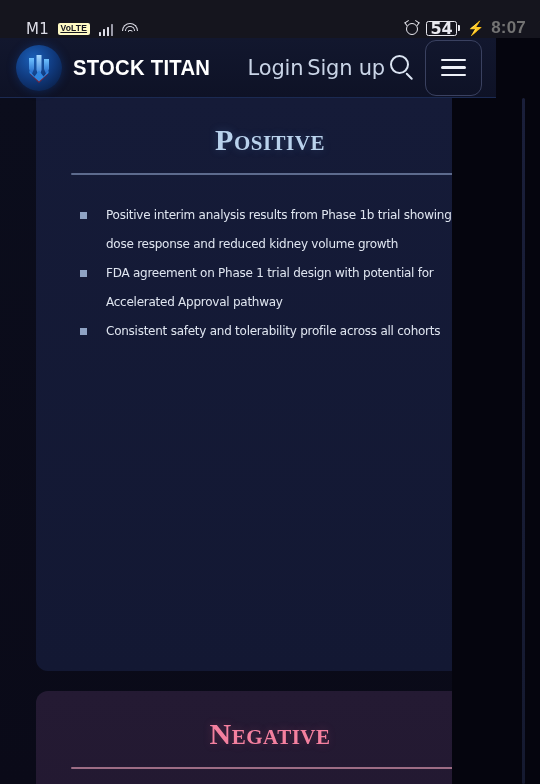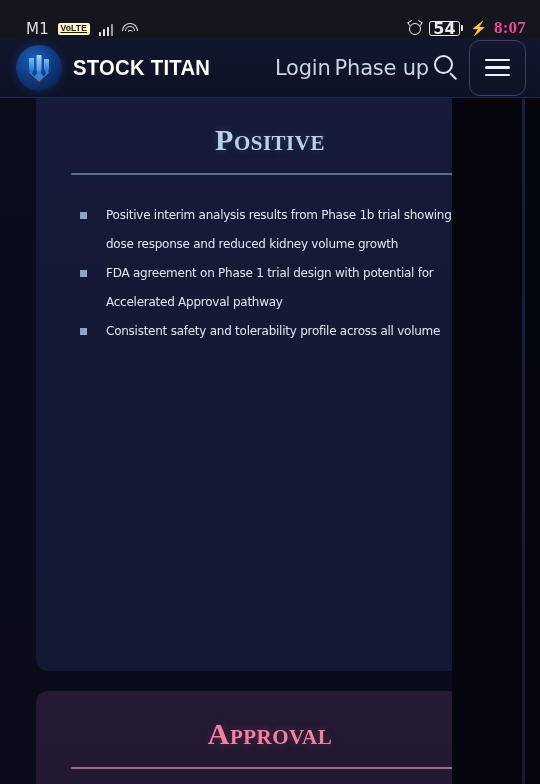--- a/index.html
+++ b/index.html
@@ -58,25 +58,25 @@
   .battery{ display:flex; align-items:center; }
   .battery .body{
     border:1.6px solid #e8e8ef; border-radius:2.5px;
     padding:0 3px; height:15px; display:flex; align-items:center;
     font-size:16px; font-weight:600; letter-spacing:0; color:#e8e8ef;
     font-family:"DejaVu Sans", sans-serif;
     text-decoration:underline;
   }
   .battery .cap{ width:2px; height:6px; background:#e8e8ef; border-radius:0 1px 1px 0; margin-left:1px;}
   .bolt{ font-size:14px; color:#e8e8ef; margin:0 -1px 0 1px; }
-  .clock{ font-size:17px; font-weight:600; color:#ec4899; font-family:Liberation Serif, serif; letter-spacing:.2px;}
+  .clock{ font-size:17px; font-weight:600; color:#737373; font-family:Liberation Sans, sans-serif; letter-spacing:.2px;}
 
   
   .header{
-    position:absolute; top:38px; left:0; width:540px; height:60px;
+    position:absolute; top:38px; left:0; width:496px; height:60px;
     background:linear-gradient(180deg,#12172e 0%,#0e1226 100%);
     display:flex; align-items:center;
     padding:0 14px 0 16px;
     z-index:30;
     border-bottom:1px solid #1b2a52;
   }
   .logo-badge{
     width:46px; height:46px; border-radius:50%;
     background:radial-gradient(circle at 38% 30%, #1a5fb8 0%, #103a7e 48%, #081636 100%);
     position:relative; flex:0 0 auto;
@@ -228,45 +228,45 @@
       <path d="M13 13 L18 13 L18 24 L15.5 30 L13 24 Z" fill="url(#g1)"></path>
       <path d="M20.5 10 L25.5 10 L25.5 25 L23 32 L20.5 25 Z" fill="url(#g2)"></path>
       <path d="M28 14 L33 14 L33 24 L30.5 30 L28 24 Z" fill="url(#g1)"></path>
       <path d="M14 27 L18.5 33 L23 27 L27.5 33 L32 27 L32 29 L23 38 L14 29 Z" fill="#8b1f2e" opacity=".85"></path>
       <path d="M13.5 25.5 L18.5 31.5 L23 25.5 L27.5 31.5 L32.5 25.5 L32.5 28 L23 36.5 L13.5 28 Z" fill="#2f86e0"></path>
     </svg>
   </div>
   <div class="brand">STOCK TITAN</div>
   <div class="nav">
     <span class="nav-link">Login</span>
-    <span class="nav-link">Phase up</span>
+    <span class="nav-link">Sign up</span>
     <span class="search-icon">
       <span class="ring"></span>
         <span class="hand"></span>
     </span>
     <div class="menu-btn">
       <i></i>
         <i></i>
         <i></i>
     </div>
   </div>
 </div>
 
 <div class="page">
 
   <div class="card positive">
     <div class="card-title">Positive</div>
     <div class="divider"></div>
     <ul class="bullets">
       <li>Positive interim analysis results from Phase 1b trial showing dose response and reduced kidney volume growth</li>
       <li>FDA agreement on Phase 1 trial design with potential for Accelerated Approval pathway</li>
-      <li>Consistent safety and tolerability profile across all volume</li>
+      <li>Consistent safety and tolerability profile across all cohorts</li>
     </ul>
   </div>
 
   <div class="card negative">
-    <div class="card-title">Approval</div>
+    <div class="card-title">Negative</div>
     <div class="divider"></div>
 
   </div>
 
 </div>
 <div class="scroll-hint"></div>
 
 </body></html>

